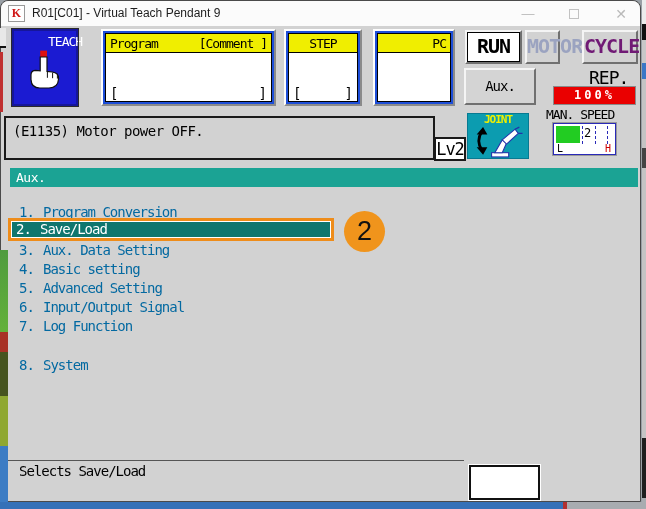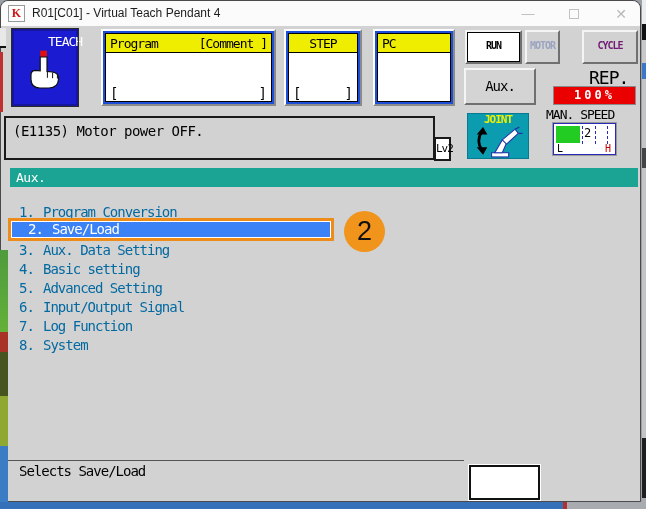--- a/index.html
+++ b/index.html
@@ -43,21 +43,21 @@
   .panel-head { background:#f0ee00; border-bottom:1px solid #000; font-size:13px; letter-spacing:-1px;
                 padding:2px 4px 1px 4px; display:flex; justify-content:space-between; white-space:nowrap; }
   .panel-body { flex:1; position:relative; font-size:14px; }
   .bl { position:absolute; left:4px;  bottom:0; }
   .br { position:absolute; right:4px; bottom:0; }
 
   .prog { left:100px; width:175px; }
   .step { left:283px; width:78px; }
   .pc   { left:372px; width:82px; }
 
-  .tbtn { position:absolute; top:29px; height:34px; text-align:center; font-size:10px; font-weight:bold;
+  .tbtn { position:absolute; top:29px; height:34px; text-align:center; font-size:20px; font-weight:bold;
           letter-spacing:-1px; line-height:28px; }
   .run   { left:464px; width:57px; background:#fff; color:#000; box-shadow:inset 0 0 0 1px #000; }
   .motor { left:524px; width:35px; background:#d2d2d2; color:#9ba3c0; }
   .cycle { left:581px; width:56px; background:#d2d2d2; color:#701a75; }
 
   .auxbtn { position:absolute; left:463px; top:67px; width:72px; height:37px; background:#d4d4d4;
             color:#000; font-size:14px; letter-spacing:-1px; text-align:center; line-height:33px; }
 
   .repspd-label { position:absolute; left:556px; top:66px; font-size:18px; letter-spacing:-1px; color:#000;padding-left:32px; }
   .repspd-bar { position:absolute; left:552px; top:85px; width:83px; height:19px; background:#ea0000;
@@ -68,39 +68,39 @@
   .gauge { position:absolute; left:552px; top:122px; width:63px; height:32px; background:#fff;
            border:1px solid #2a2ab8; outline:1px solid #9a9a9a; }
   .gauge-fill { position:absolute; left:2px; top:2px; width:24px; height:17px; background:#22cc22; }
   .gauge-val { position:absolute; left:30px; top:2px; font-size:12px; color:#000; }
   .gauge-tick { position:absolute; top:2px; height:18px; border-left:1px dashed #2a2ab8; }
   .gauge-lo { position:absolute; left:3px; bottom:0; font-size:10px; color:#000; }
   .gauge-hi { position:absolute; right:4px; bottom:0; font-size:10px; color:#cc0000; }
 
   .msgbox { position:absolute; left:3px; top:115px; width:431px; height:44px; background:#d2d2d2;
             border:2px solid #1a1a1a; font-size:14px; letter-spacing:-0.5px; color:#000; padding:5px 7px; }
-  .lv2 { position:absolute; left:433px; top:136px; width:17px; height:24px; background:#fff;
-         border:2px solid #1a1a1a; font-size:11px; letter-spacing:-1px; text-align:center; line-height:20px; }
+  .lv2 { position:absolute; left:433px; top:136px; width:32px; height:24px; background:#fff;
+         border:2px solid #1a1a1a; font-size:17px; letter-spacing:-1px; text-align:center; line-height:20px; }
 
   .joint { position:absolute; left:466px; top:112px; width:62px; height:46px; background:#0c9cb0;
            border:1px solid #077a92; text-align:center; }
   .joint-label { color:#f0f000; font-weight:bold; font-size:11px; letter-spacing:-1px; line-height:12px; }
 
   
   .menubar { position:absolute; left:9px; top:167px; width:628px; height:19px; background:#1ba394;
              color:#fff; font-size:13px; letter-spacing:-0.5px; padding:2px 0 0 6px; }
 
   .menuitem { position:absolute; left:0; width:340px; height:19px; font-size:14px; letter-spacing:-1px;
               color:#0369a1; padding-left:18px; white-space:nowrap; }
   .mi-num { display:inline-block; width:24px; }
 
   .sel-wrap { position:absolute; left:7px; top:217px; width:326px; height:23px;
               border:3px solid #ee8c1a; background:#fff; }
-  .sel-row { width:100%; height:100%; background:#3b82f6; border:1px solid #fff; color:#fff;
-             font-size:14px; letter-spacing:-1px; padding-left:16px; white-space:nowrap; line-height:15px; }
+  .sel-row { width:100%; height:100%; background:#0f766e; border:1px solid #fff; color:#fff;
+             font-size:14px; letter-spacing:-1px; padding-left:4px; white-space:nowrap; line-height:15px; }
 
   .badge { position:absolute; left:343px; top:210px; width:41px; height:41px; border-radius:50%;
            background:#f0941c; color:#111; font-family:"Liberation Sans", sans-serif; font-size:27px;
            text-align:center; line-height:41px; }
 
   
   .divline { position:absolute; left:5px; top:459px; width:458px; height:1px; background:#555; }
   .status { position:absolute; left:18px; top:462px; font-size:14px; letter-spacing:-1px; color:#000; }
   .inputbox { position:absolute; left:468px; top:464px; width:71px; height:35px; background:#fff;
               border:2px solid #111; outline:1px solid #fff; }
@@ -110,21 +110,21 @@
 </style>
 </head>
 <body>
 
 <div class="desktop">
 
   <div class="window">
 
     <div class="titlebar">
       <span class="appicon">K</span>
-      <span class="wtitle">R01[C01] - Virtual Teach Pendant 4</span>
+      <span class="wtitle">R01[C01] - Virtual Teach Pendant 9</span>
       <span class="wctrl wmin">—</span>
       <span class="wctrl wmax">
           <span class="wmaxbox"></span>
         </span>
       <span class="wctrl wclose">✕</span>
     </div>
 
     <div class="teach">
       <div class="teach-label">TEACH</div>
       <svg width="40" height="44" viewBox="0 0 20 22">
@@ -154,21 +154,21 @@
         </div>
         <div class="panel-body">
           <span class="bl">[</span>
           <span class="br">]</span>
         </div>
       </div>
     </div>
 
     <div class="panel-box pc">
       <div class="panel-inner">
-        <div class="panel-head" style="justify-content:flex-start;">
+        <div class="panel-head" style="justify-content:flex-end;">
           <span>PC</span>
         </div>
         <div class="panel-body"></div>
       </div>
     </div>
 
     <div class="tbtn btn3d run">RUN</div>
     <div class="tbtn btn3d motor">MOTOR</div>
     <div class="tbtn btn3d cycle">CYCLE</div>
 
@@ -228,21 +228,21 @@
     </div>
     <div class="menuitem" style="top:279px;">
       <span class="mi-num">5.</span><span>Advanced Setting</span>
     </div>
     <div class="menuitem" style="top:298px;">
       <span class="mi-num">6.</span><span>Input/Output Signal</span>
     </div>
     <div class="menuitem" style="top:317px;">
       <span class="mi-num">7.</span><span>Log Function</span>
     </div>
-    <div class="menuitem" style="top:336px;">
+    <div class="menuitem" style="top:356px;">
       <span class="mi-num">8.</span><span>System</span>
     </div>
 
     <div class="badge">2</div>
 
     <div class="divline"></div>
     <div class="status">Selects Save/Load</div>
     <div class="inputbox"></div>
 
   </div>

